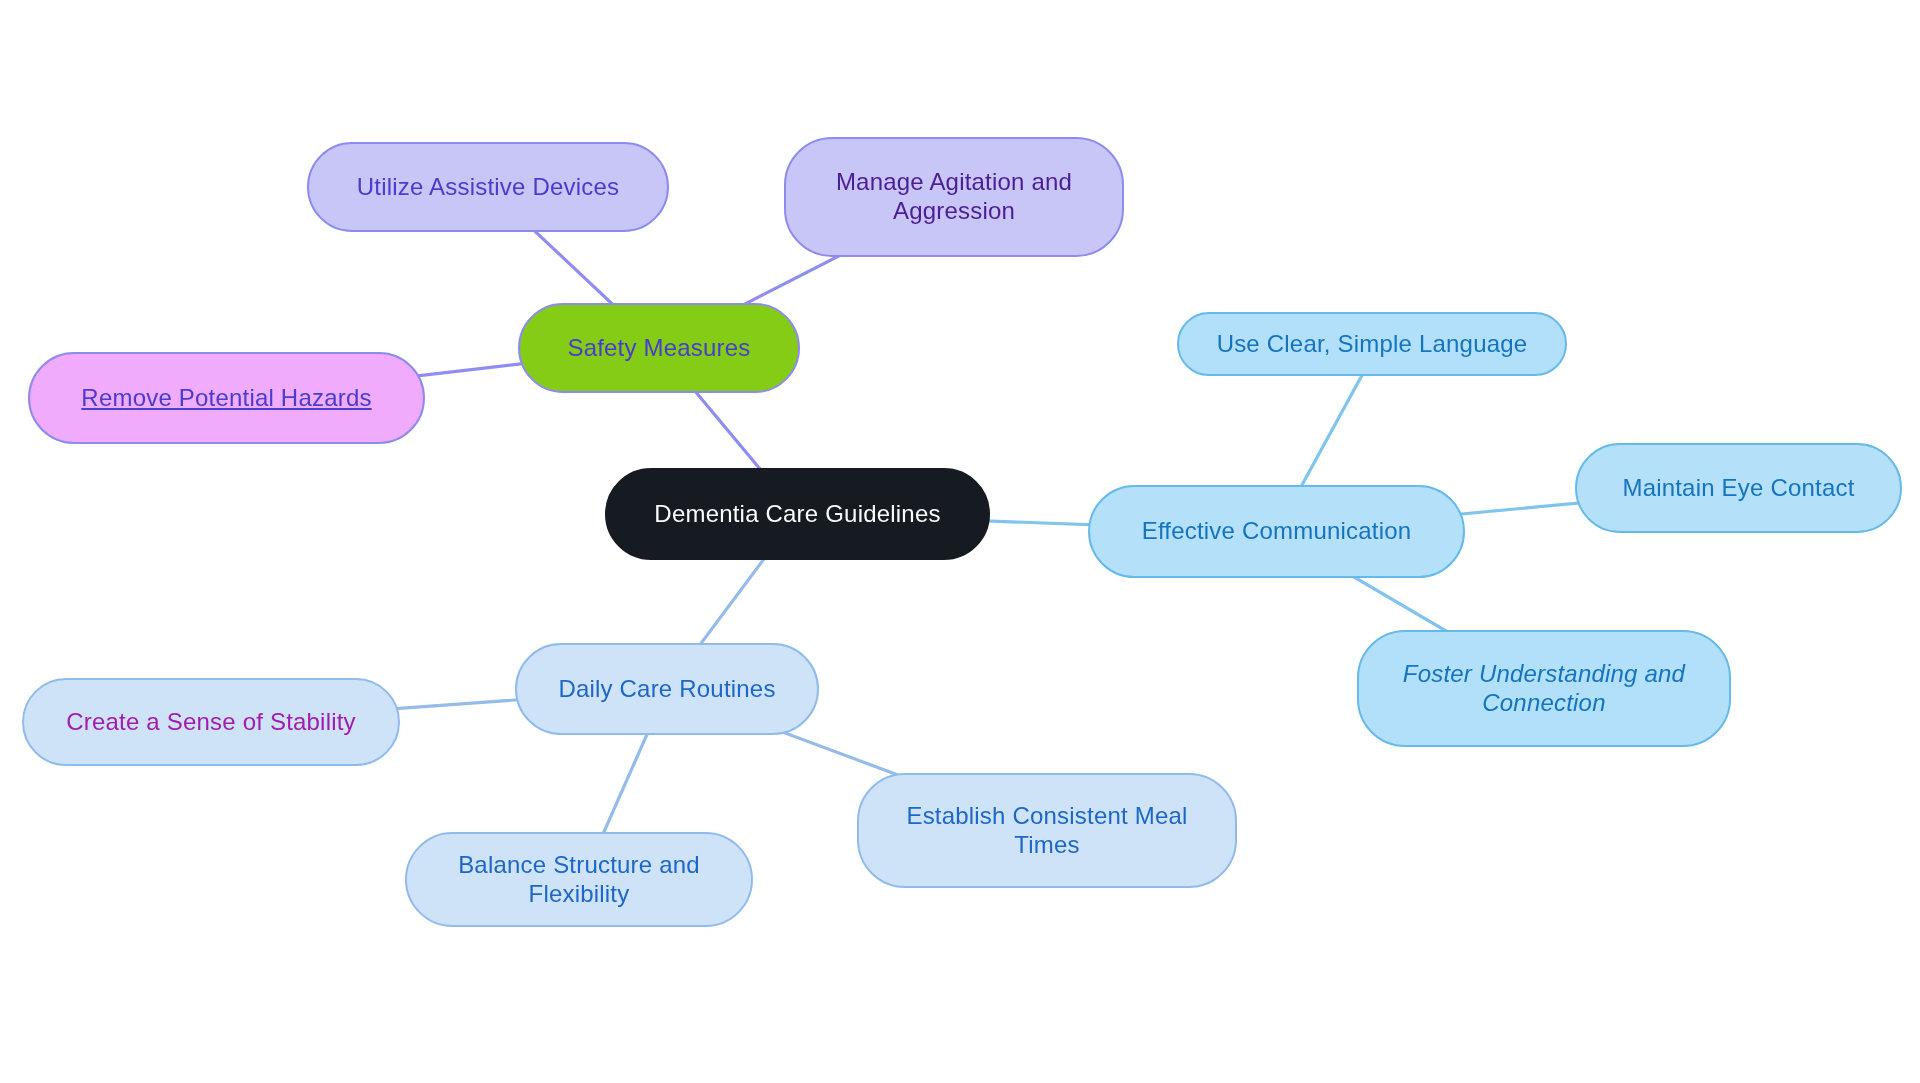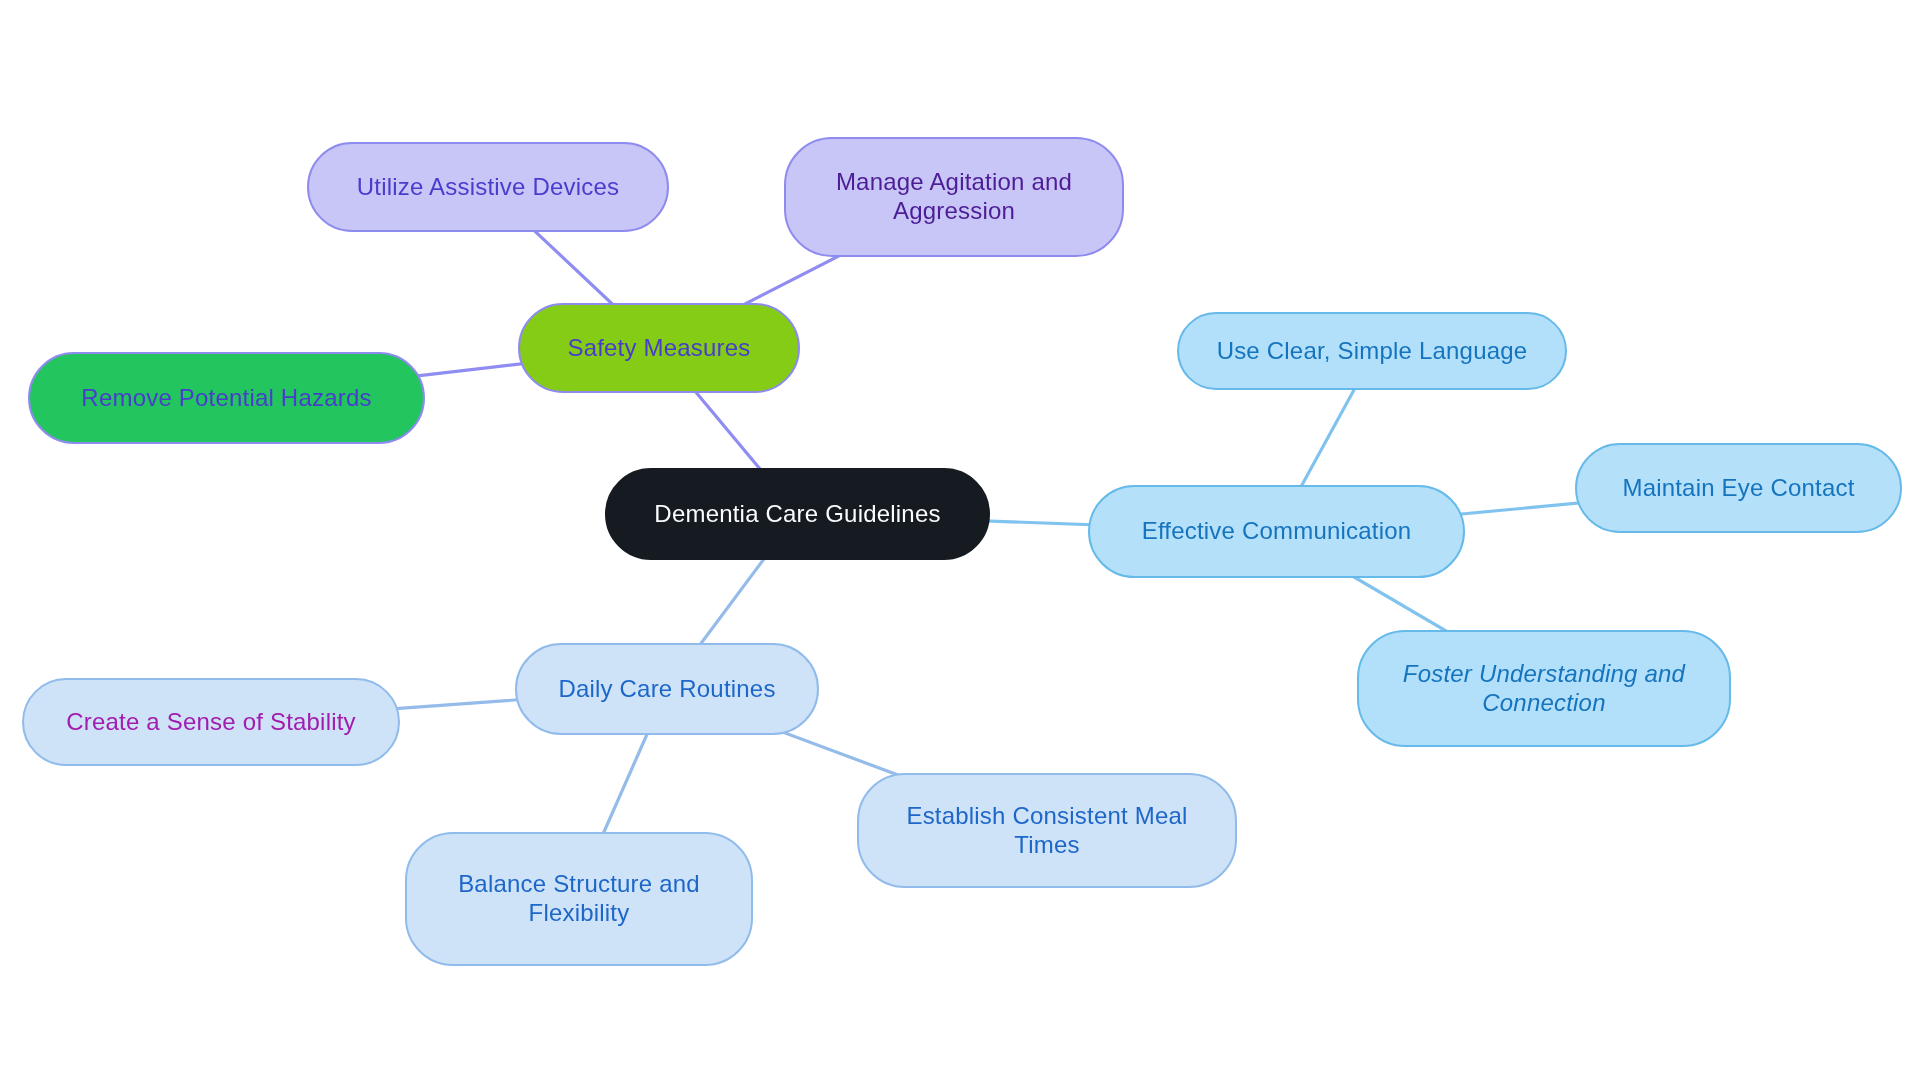--- a/index.html
+++ b/index.html
@@ -67,44 +67,44 @@
 <div class="node" style="left: 518px; top: 303px; width: 282px; height: 90px; background: #84cc16; border-color: rgb(142, 139, 239); color: rgb(72, 61, 205);">
   <span class="label">Safety Measures</span>
 </div>
 <div class="node" style="left: 307px; top: 142px; width: 362px; height: 90px; background: rgb(200, 197, 247); border-color: rgb(142, 139, 239); color: rgb(72, 61, 205); justify-content: center;">
   <span class="label">Utilize Assistive Devices</span>
 </div>
 <div class="node" style="left: 784px; top: 137px; width: 340px; height: 120px; background: rgb(200, 197, 247); border-color: rgb(142, 139, 239); color: #4c1d95;">
   <span class="label">Manage Agitation and
 Aggression</span>
 </div>
-<div class="node" style="left: 28px; top: 352px; width: 397px; height: 92px; background: #22c55e; border-color: rgb(142, 139, 239); color: rgb(72, 61, 205);">
+<div class="node" style="left: 28px; top: 352px; width: 397px; height: 92px; background: #f0abfc; border-color: rgb(142, 139, 239); color: rgb(72, 61, 205); text-decoration: underline;">
   <span class="label">Remove Potential Hazards</span>
 </div>
 
 <div class="node" style="left: 1088px; top: 485px; width: 377px; height: 93px; background: rgb(181, 224, 249); border-color: rgb(102, 186, 234); color: rgb(21, 116, 190);">
   <span class="label">Effective Communication</span>
 </div>
-<div class="node" style="left: 1177px; top: 312px; width: 390px; height: 78px; background: rgb(178, 223, 249); border-color: rgb(102, 186, 234); color: rgb(21, 116, 190);">
+<div class="node" style="left: 1177px; top: 312px; width: 390px; height: 64px; background: rgb(178, 223, 249); border-color: rgb(102, 186, 234); color: rgb(21, 116, 190);">
   <span class="label">Use Clear, Simple Language</span>
 </div>
 <div class="node" style="left: 1575px; top: 443px; width: 327px; height: 90px; background: rgb(181, 224, 249); border-color: rgb(102, 186, 234); color: rgb(21, 116, 190);">
   <span class="label">Maintain Eye Contact</span>
 </div>
 <div class="node" style="left: 1357px; top: 630px; width: 374px; height: 117px; background: rgb(178, 223, 249); border-color: rgb(102, 186, 234); color: rgb(21, 116, 190); font-style: italic;">
   <span class="label">Foster Understanding and
 Connection</span>
 </div>
 
 <div class="node" style="left: 515px; top: 643px; width: 304px; height: 92px; background: rgb(206, 226, 248); border-color: rgb(144, 187, 234); color: rgb(29, 103, 200);">
   <span class="label">Daily Care Routines</span>
 </div>
 <div class="node" style="left: 22px; top: 678px; width: 378px; height: 88px; background: rgb(206, 226, 248); border-color: rgb(144, 187, 234); color: #a21caf;">
   <span class="label">Create a Sense of Stability</span>
 </div>
-<div class="node" style="left: 405px; top: 832px; width: 348px; height: 134px; background: rgb(206, 226, 248); border-color: rgb(144, 187, 234); color: rgb(29, 103, 200);">
+<div class="node" style="left: 405px; top: 832px; width: 348px; height: 95px; background: rgb(206, 226, 248); border-color: rgb(144, 187, 234); color: rgb(29, 103, 200);">
   <span class="label">Balance Structure and
 Flexibility</span>
 </div>
 <div class="node" style="left: 857px; top: 773px; width: 380px; height: 115px; background: rgb(206, 226, 248); border-color: rgb(144, 187, 234); color: rgb(29, 103, 200);">
   <span class="label">Establish Consistent Meal
 Times</span>
 </div>
 
 </body></html>

